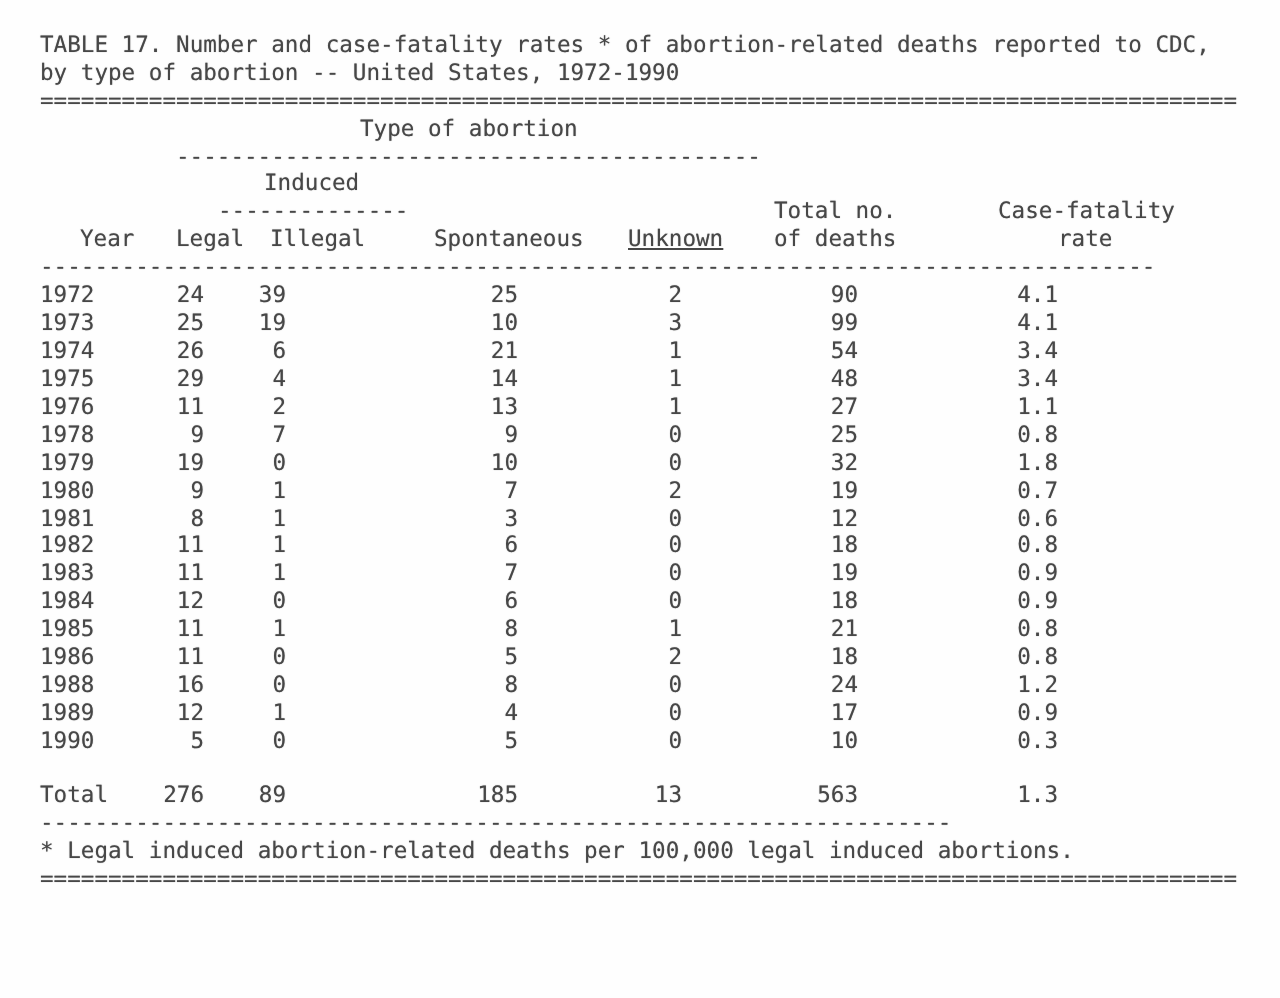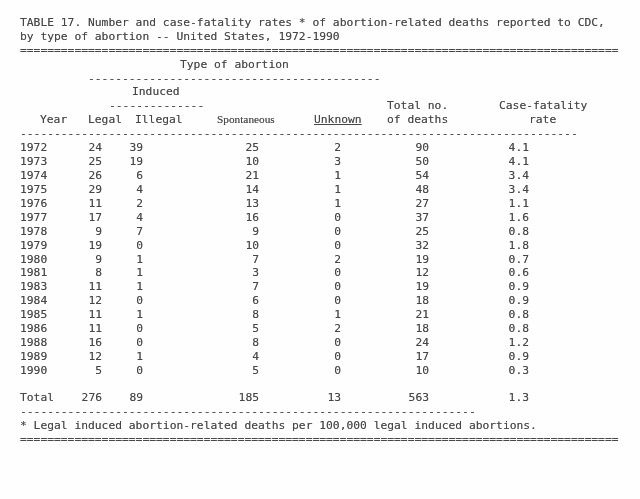--- a/index.html
+++ b/index.html
@@ -14,21 +14,21 @@
   .rel{position:relative;margin-left:20px;}
   .abs{position:absolute;top:0;white-space:pre;}
   
   .pos-typelabel{left:140px;}
   .pos-groupdash{left:48px;}
   .pos-induced{left:92px;}
   .pos-induceddash{left:69px;}
   .pos-year{left:0;}
   .pos-legal{left:48px;}
   .pos-illegal{left:95px;}
-  .pos-spont{left:177px;font-family:Liberation Serif, serif;}
+  .pos-spont{left:177px;}
   .pos-unknown{left:274px;text-decoration:underline;}
   .pos-total{left:347px;}
   .pos-cf{left:459px;}
   .pos-rate{left:489px;}
   table.data{border-collapse:collapse;border-spacing:0;table-layout:fixed;width:509px;}
   table.data td{
     padding:0;margin:0;height:13.9px;line-height:13.9px;
     font:inherit;text-align:right;white-space:pre;overflow:visible;
   }
   table.data td.left{text-align:left;margin-left:38px;}
@@ -91,21 +91,21 @@
             <td>90</td>
             <td>4.1</td>
           </tr>
 
           <tr>
             <td class="left">1973</td>
             <td>25</td>
             <td>19</td>
             <td>10</td>
             <td>3</td>
-            <td>50</td>
+            <td>99</td>
             <td>4.1</td>
           </tr>
 
           <tr>
             <td class="left">1974</td>
             <td>26</td>
             <td>6</td>
             <td>21</td>
             <td>1</td>
             <td>54</td>
@@ -125,29 +125,20 @@
           <tr>
             <td class="left">1976</td>
             <td>11</td>
             <td>2</td>
             <td>13</td>
             <td>1</td>
             <td>27</td>
             <td>1.1</td>
           </tr>
 
-          <tr>
-            <td class="left">1977</td>
-            <td>17</td>
-            <td>4</td>
-            <td>16</td>
-            <td>0</td>
-            <td>37</td>
-            <td>1.6</td>
-          </tr>
 
           <tr>
             <td class="left">1978</td>
             <td>9</td>
             <td>7</td>
             <td>9</td>
             <td>0</td>
             <td>25</td>
             <td>0.8</td>
           </tr>
@@ -175,20 +166,29 @@
           <tr>
             <td class="left">1981</td>
             <td>8</td>
             <td>1</td>
             <td>3</td>
             <td>0</td>
             <td>12</td>
             <td>0.6</td>
           </tr>
 
+          <tr>
+            <td class="left">1982</td>
+            <td>11</td>
+            <td>1</td>
+            <td>6</td>
+            <td>0</td>
+            <td>18</td>
+            <td>0.8</td>
+          </tr>
 
           <tr>
             <td class="left">1983</td>
             <td>11</td>
             <td>1</td>
             <td>7</td>
             <td>0</td>
             <td>19</td>
             <td>0.9</td>
           </tr>

